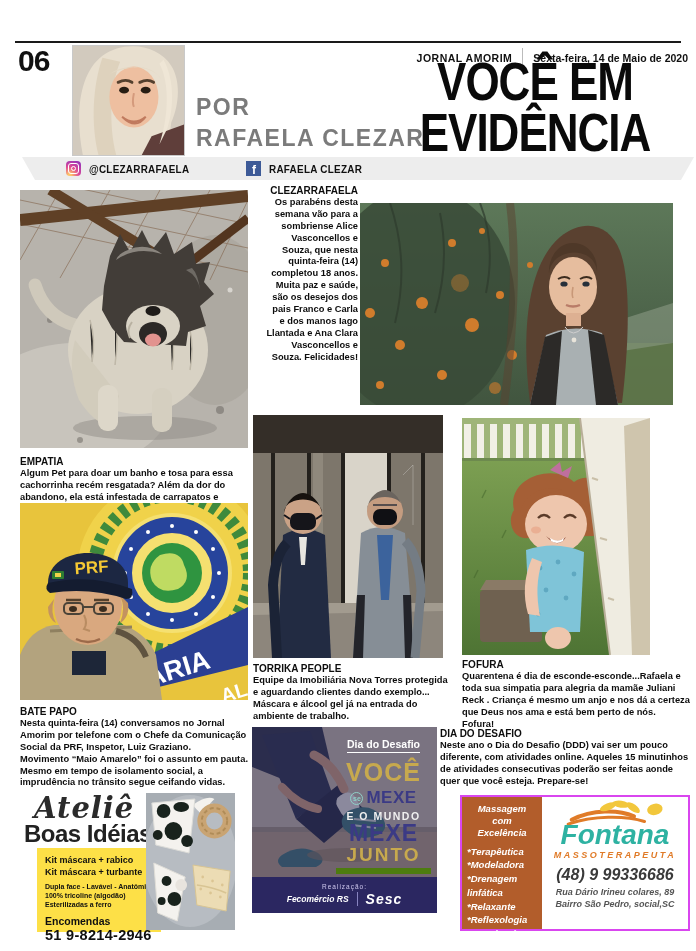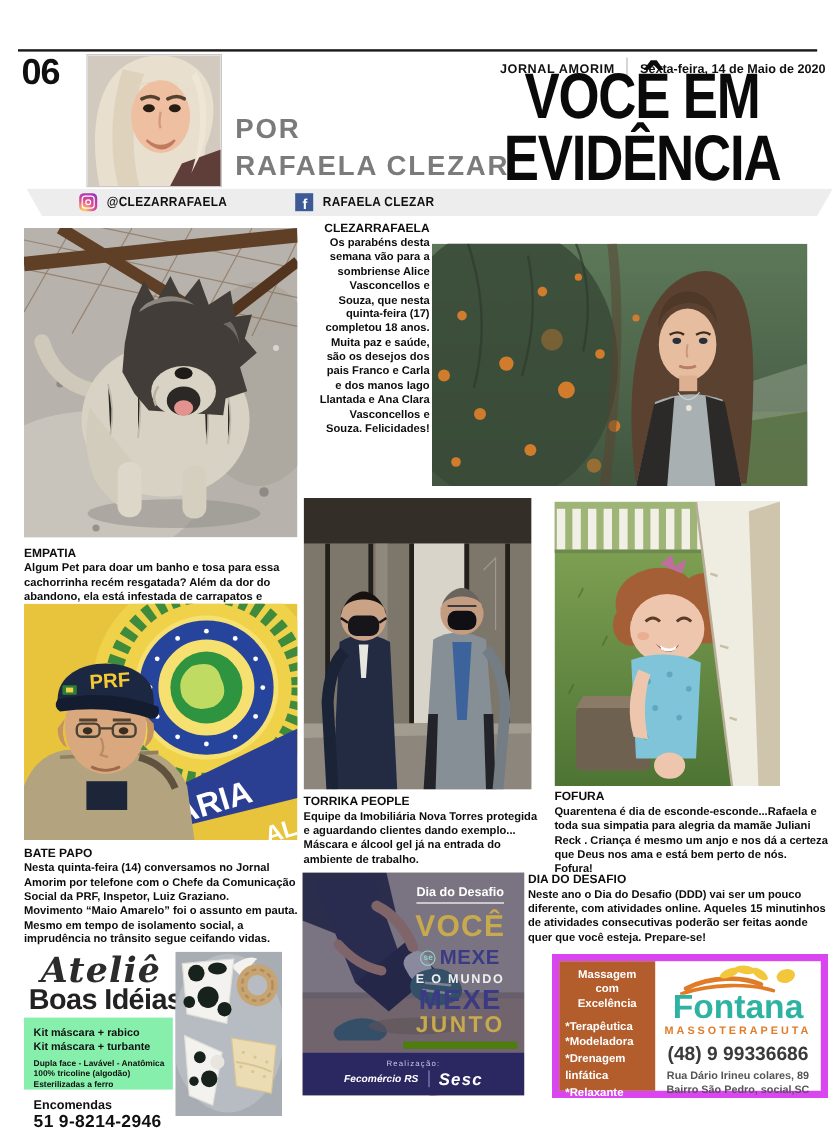--- a/index.html
+++ b/index.html
@@ -69,29 +69,29 @@
   .pf-orgs{display:flex;align-items:center;gap:8px;}
   .pf-org1{font-size:8.5px;font-weight:700;font-style:italic;}
   .pf-sep{width:1px;height:14px;background:#8884c0;}
   .pf-org2{font-size:14px;font-weight:700;font-style:italic;letter-spacing:1px;}
 
   
   .atelie{left:20px;top:793px;width:215px;height:139px;background:#fff;}
   .at-script{position:absolute;left:14px;top:-2px;font-family:"DejaVu Serif",serif;font-style:italic;
              font-weight:700;font-size:29px;color:#2b2b2b;letter-spacing:1px;}
   .at-bold{position:absolute;left:4px;top:27px;font-size:24px;font-weight:700;color:#222;letter-spacing:-.5px;}
-  .at-box{position:absolute;left:0;top:55px;width:124px;height:60px;background:#86efac;padding:6px 0 0 8px;box-sizing:border-box;}
+  .at-box{position:absolute;left:17px;top:55px;width:124px;height:84px;background:#fde047;padding:6px 0 0 8px;box-sizing:border-box;}
   .at-kit{font-size:9px;font-weight:700;line-height:1.35;}
   .at-feat{font-size:7px;font-weight:700;line-height:1.3;margin-top:4px;}
   .at-orders{font-size:10.5px;font-weight:700;margin-top:5px;}
   .at-phone{font-size:14.5px;font-weight:700;letter-spacing:.3px;}
   .at-photo{position:absolute;left:126px;top:0;width:89px;height:137px;}
 
   
-  .fontana{left:460px;top:795px;width:230px;height:120px;background:#fff;border:6px solid #d946ef;box-sizing:border-box;}
+  .fontana{left:460px;top:795px;width:230px;height:136px;background:#fff;border:2px solid #d946ef;box-sizing:border-box;font-style:italic;}
   .fo-side{position:absolute;left:0;top:0;bottom:0;width:80px;background:#b25d2b;color:#fff;padding:6px 5px;box-sizing:border-box;}
   .fo-side-title{font-size:9.5px;font-weight:700;text-align:center;line-height:1.25;margin-bottom:6px;}
   .fo-svc{font-size:9.5px;font-weight:700;line-height:1.45;}
   .fo-main{position:absolute;left:80px;right:0;top:0;bottom:0;text-align:center;}
   .fo-logo{margin:2px auto 0;}
   .fo-brand{font-size:28px;font-weight:700;color:#2eb2a2;line-height:1;margin-top:-4px;}
   .fo-sub{font-size:9px;font-weight:700;color:#e07b28;letter-spacing:2.5px;margin-top:1px;}
   .fo-phone{font-size:16px;font-weight:700;color:#3a3a3a;margin-top:6px;}
   .fo-addr{font-size:9px;font-weight:700;color:#555;line-height:1.3;margin-top:3px;}
 </style>
@@ -184,21 +184,21 @@
       <ellipse cx="133" cy="136" rx="27" ry="21" fill="#d9d3c5"></ellipse>
       <ellipse cx="133" cy="121" rx="7.5" ry="5" fill="#1e1b19"></ellipse>
       <ellipse cx="133" cy="144" rx="14" ry="12" fill="#2b2826"></ellipse>
       <ellipse cx="133" cy="150" rx="8" ry="6.5" fill="#e2938f"></ellipse>
       <path d="M112,132 q-6,8 -2,16" stroke="#b8b1a1" stroke-width="2" fill="none"></path>
     </svg>
   </div>
 
   <div class="abs aniv-txt">
     <div class="art-title">CLEZARRAFAELA</div>
-    <div class="art-body">Os parabéns desta semana vão para a sombriense Alice Vasconcellos e Souza, que nesta quinta-feira (17) completou 18 anos. Muita paz e saúde, são os desejos dos pais Franco e Carla e dos manos Iago Llantada e Ana Clara Vasconcellos e Souza. Felicidades!</div>
+    <div class="art-body">Os parabéns desta semana vão para a sombriense Alice Vasconcellos e Souza, que nesta quinta-feira (14) completou 18 anos. Muita paz e saúde, são os desejos dos pais Franco e Carla e dos manos Iago Llantada e Ana Clara Vasconcellos e Souza. Felicidades!</div>
   </div>
 
   <div class="abs ph girl-ph">
     <svg width="313" height="202" viewBox="0 0 313 202" preserveAspectRatio="none">
       <defs>
         <linearGradient id="gbg" x1="0" y1="0" x2="0" y2="1">
           <stop offset="0" stop-color="#5d7859"></stop>
             <stop offset="1" stop-color="#41553f"></stop>
         </linearGradient>
       </defs>

